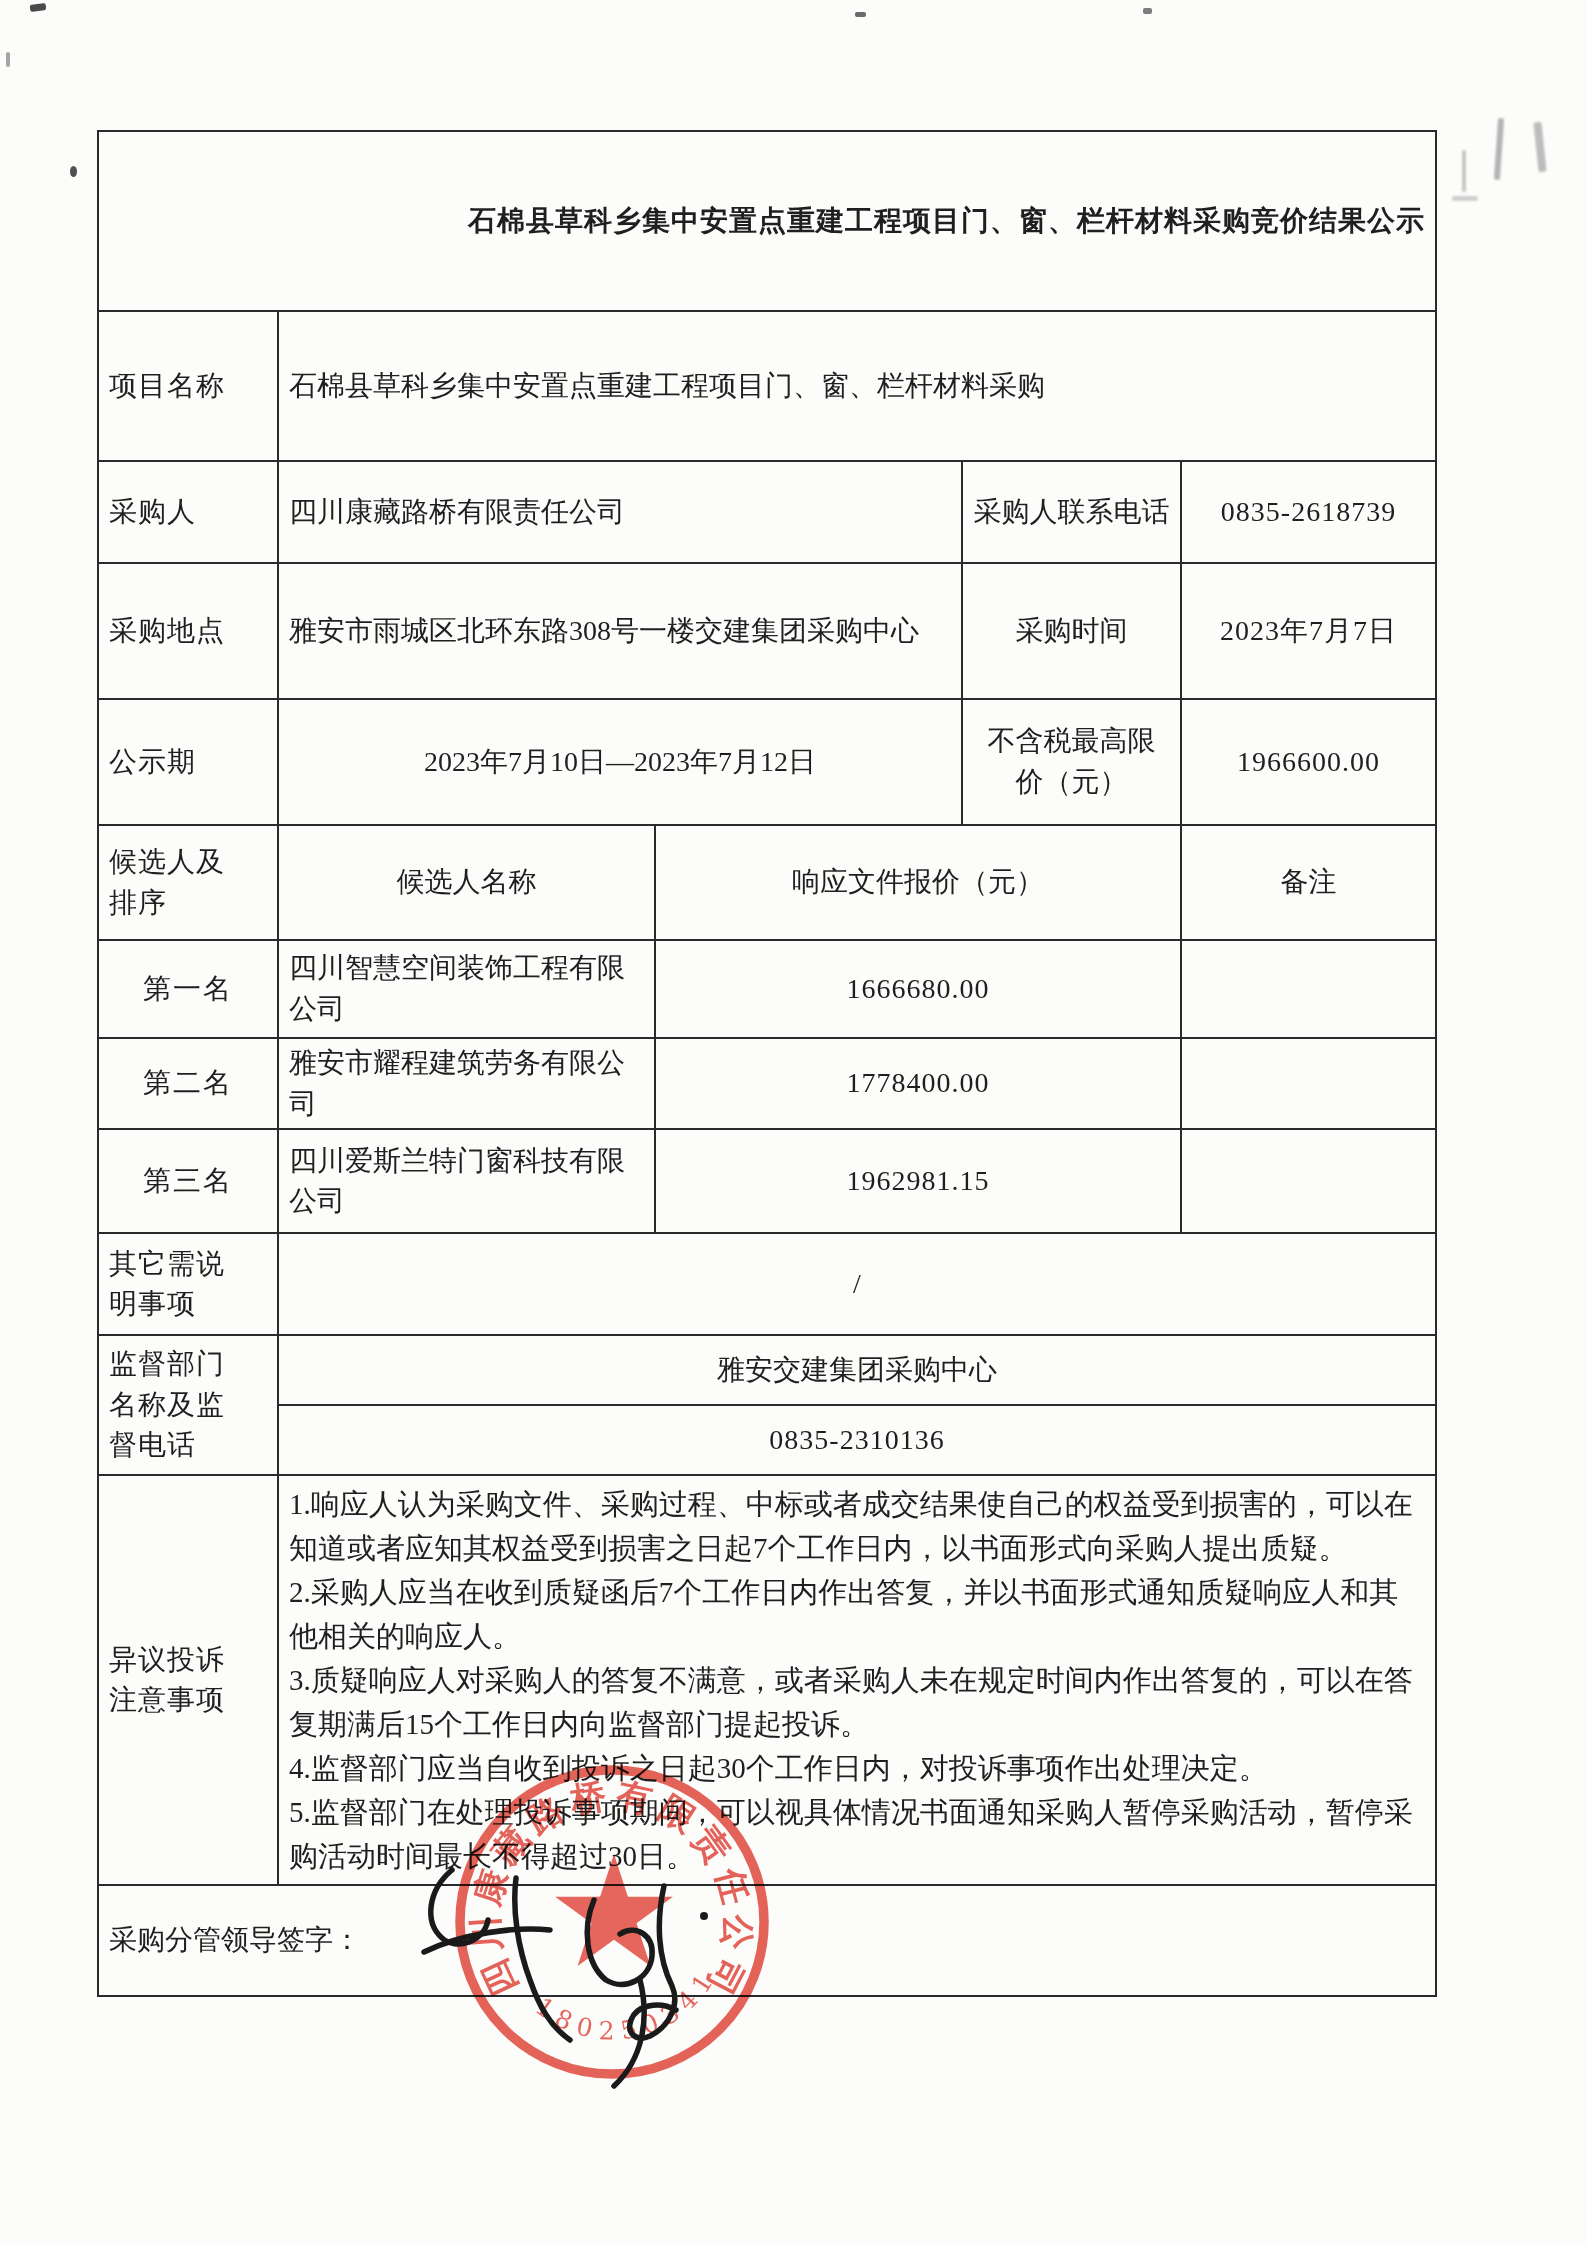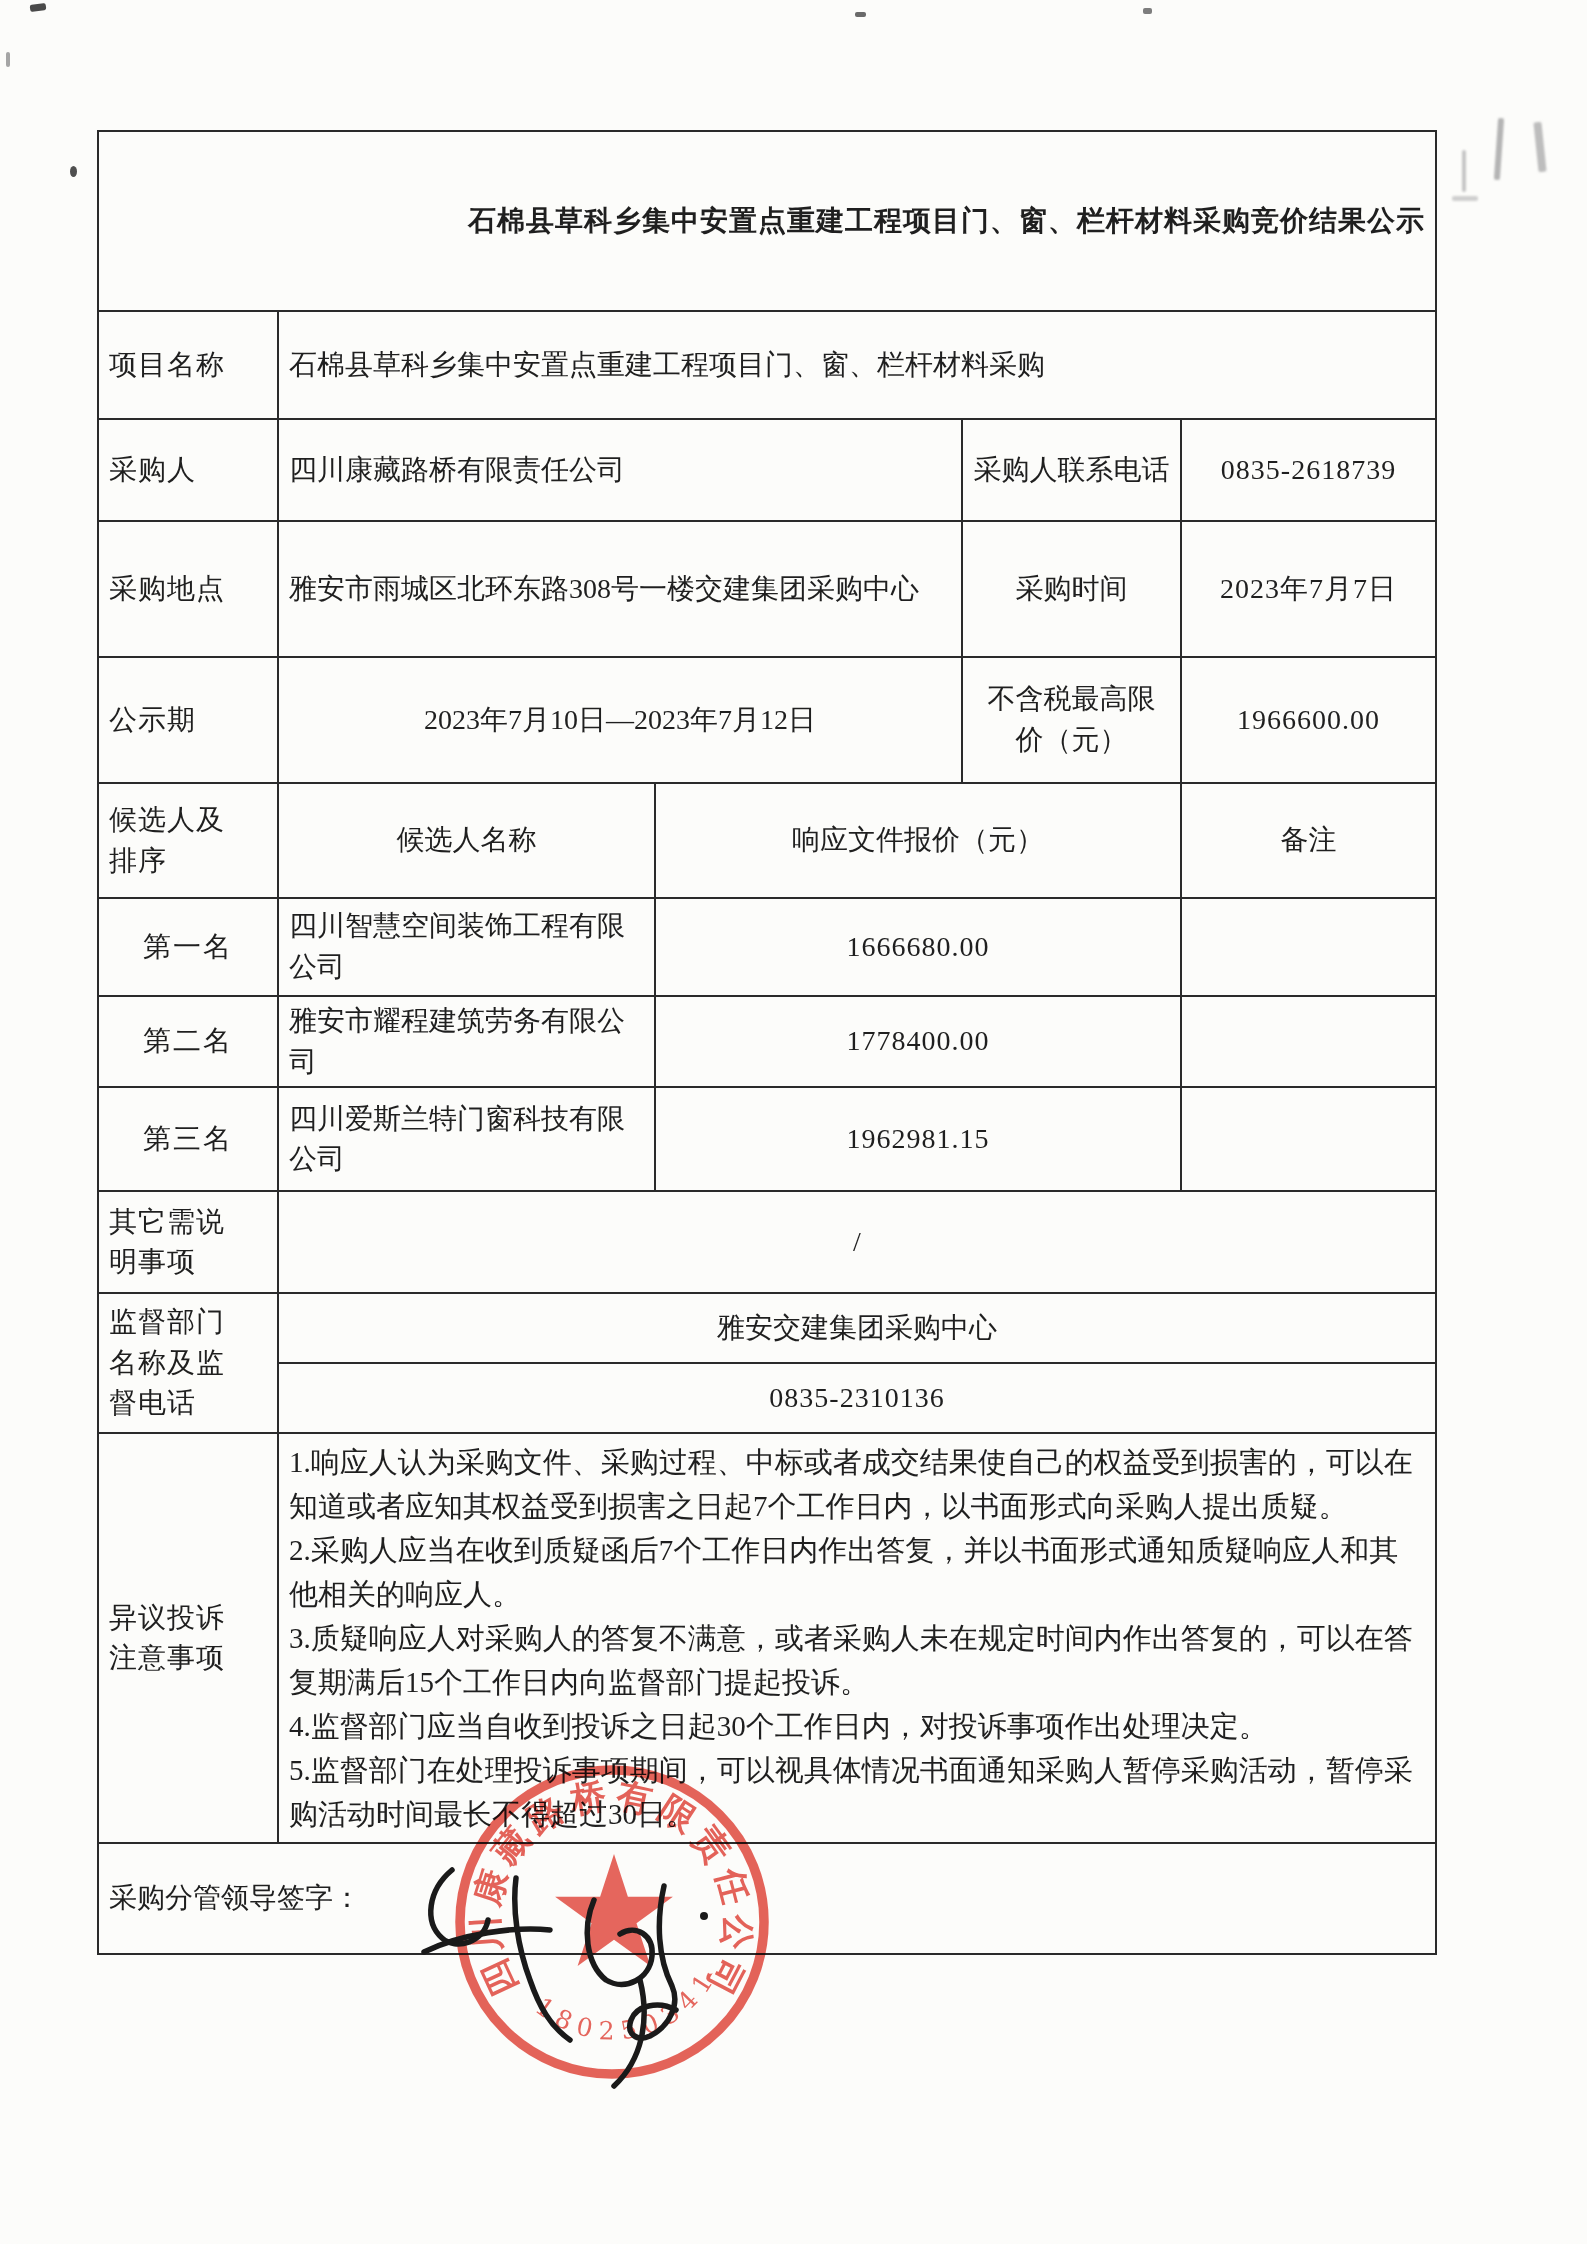--- a/index.html
+++ b/index.html
@@ -19,21 +19,21 @@
   }
   .lbl{padding-left:48px;}
   .lblwrap{max-width:4.35em;letter-spacing:1px;}
   .ctr{text-align:center;}
   .rank{text-align:center;letter-spacing:2px;}
   .num{font-family:"Liberation Serif","DejaVu Serif",serif;letter-spacing:1px;}
   .objection-cell{padding:10px 12px;vertical-align:top;}
   .objection-cell p{margin:0;font-size:29px;line-height:44px;}
   .sign-cell{font-size:29px;padding-left:14px;border-radius:27px;}
   .h-title{height:180px;}
-  .h-project{height:108px;}
+  .h-project{height:150px;}
   .h-buyer{height:102px;}
   .h-location{height:136px;border-radius:29px;}
   .h-publicity{height:126px;}
   .h-candhead{height:115px;}
   .h-first{height:98px;}
   .h-second{height:72px;}
   .h-third{height:104px;}
   .h-other{height:102px;}
   .h-sup{height:70px;}
   .h-objection{height:410px;}

